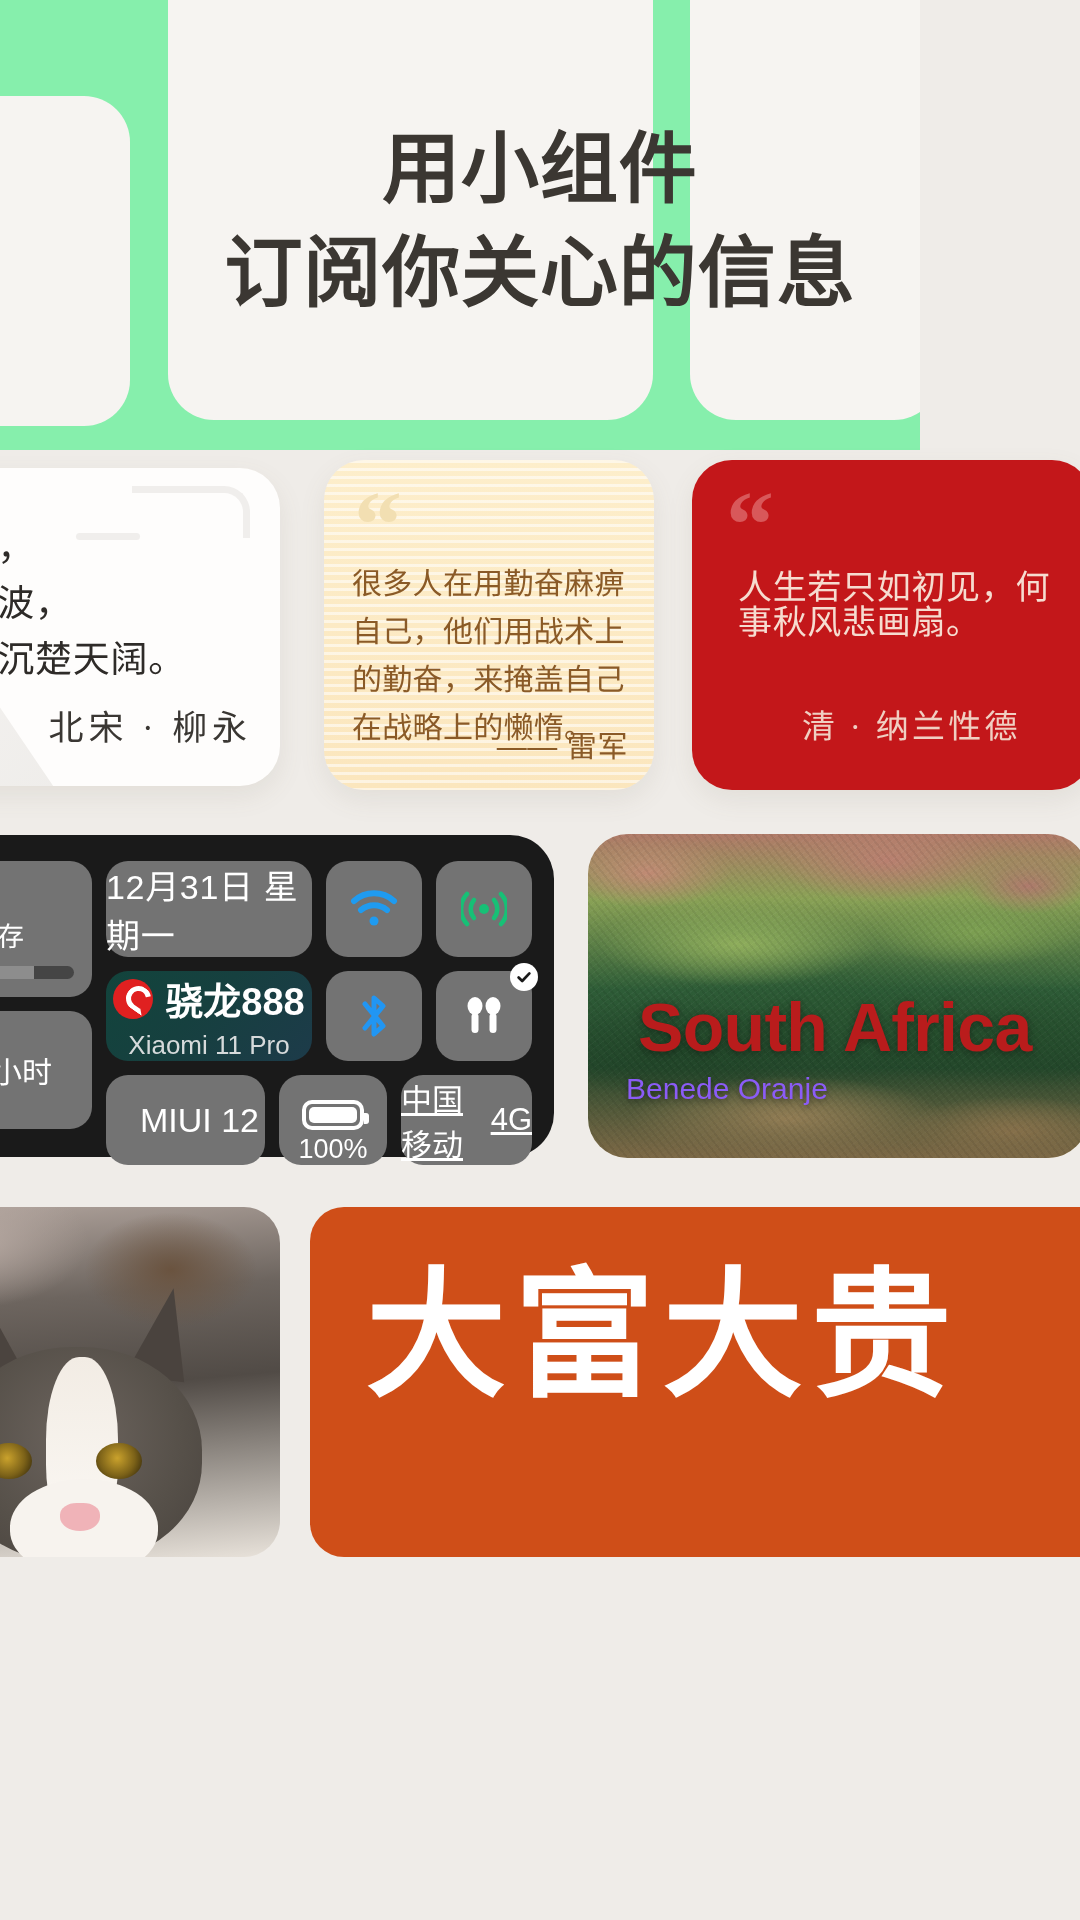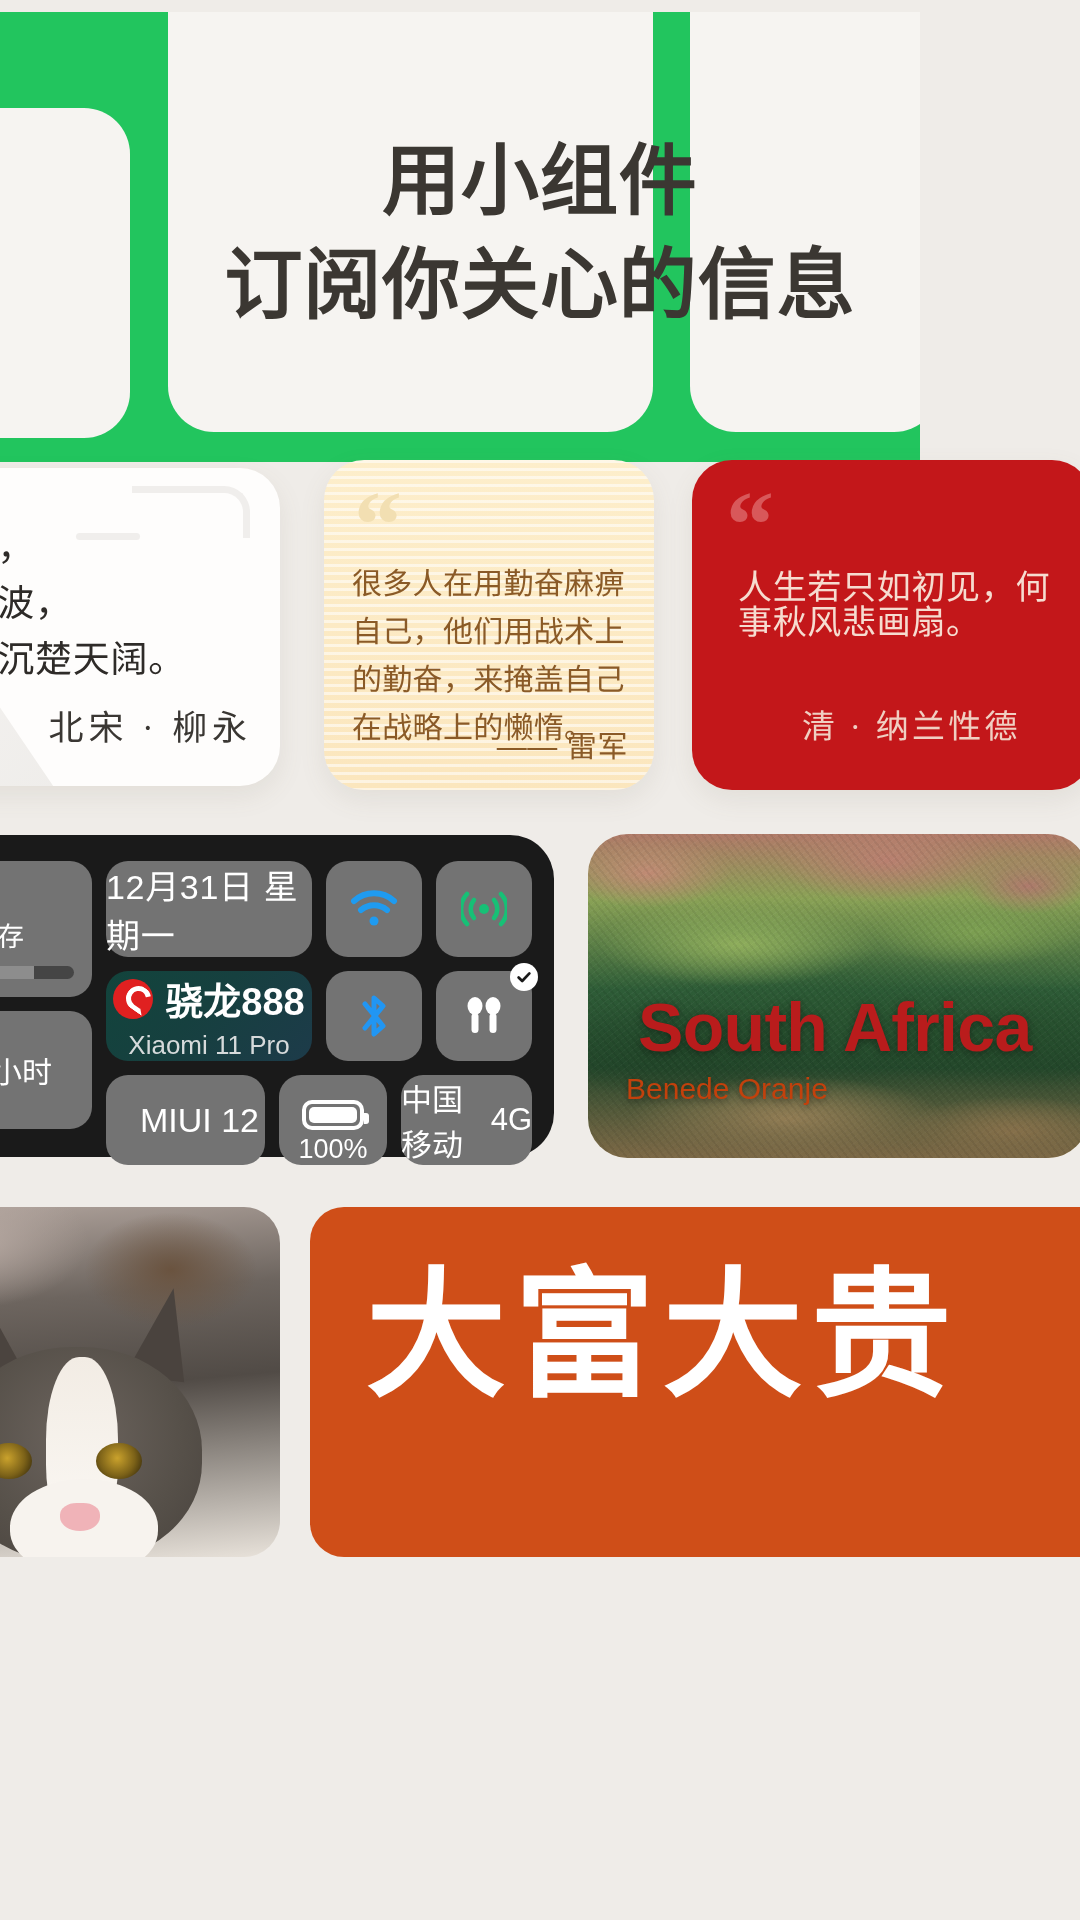--- a/index.html
+++ b/index.html
@@ -6,22 +6,22 @@
   * { margin:0; padding:0; box-sizing:border-box; }
   html, body {
     width:1080px; height:1920px;
     overflow:hidden;
     font-family:"Liberation Sans","DejaVu Sans",sans-serif;
   }
   body { background:#efece8; position:relative; }
 
   
   #hero {
-    position:absolute; left:0; top:12px; width:920px; height:450px;
-    background:#22c55e; overflow:hidden;
+    position:absolute; left:0; top:0; width:920px; height:450px;
+    background:#86efac; overflow:hidden;
   }
   .ghost-card {
     position:absolute; background:#f6f4f1; border-radius:46px;
   }
   .gc1 { left:-60px;  top:96px;  width:190px; height:330px; }
   .gc2 { left:168px;  top:-130px;width:485px; height:550px; }
   .gc3 { left:690px;  top:-150px;width:250px; height:570px; }
   .gc4 { left:975px;  top:-170px;width:230px; height:220px; }
   .gc5 { left:975px;  top:80px;  width:230px; height:340px; }
 
@@ -156,21 +156,21 @@
             border:5px solid #fff; border-right-color:transparent; transform:rotate(35deg); }
 
   .tile-miui { flex:1; font-size:34px;padding-left:28px; }
   .tile-batt { width:108px; flex-direction:column; gap:4px;justify-content:flex-end; }
   .tile-batt .bshell { width:62px; height:30px; border:4px solid #fff; border-radius:10px;
                        position:relative; }
   .tile-batt .bshell i { position:absolute; inset:3px; background:#fff; border-radius:5px; }
   .tile-batt .bshell:after{ content:""; position:absolute; right:-9px; top:9px;
                        width:5px; height:11px; background:#fff; border-radius:0 3px 3px 0; }
   .tile-batt .bpct { font-size:27px; }
-  .tile-carrier { flex:1; font-size:31px; gap:11px; }
+  .tile-carrier { flex:1; font-size:31px; gap:11px;text-decoration:underline; }
 
   .ico { display:block; }
   .badge-check { position:absolute; right:-6px; top:-8px; width:28px; height:28px;
                  background:#fff; border-radius:50%; display:flex;
                  align-items:center; justify-content:center; }
   .badge-check svg{ width:18px; height:18px; }
 
   
   #map-card {
     position:absolute; left:588px; top:14px; width:500px; height:324px;
@@ -194,21 +194,21 @@
     background:
       repeating-linear-gradient(52deg, rgba(0,0,0,.16) 0 2px, rgba(0,0,0,0) 2px 6px),
       repeating-linear-gradient(-38deg, rgba(255,255,255,.10) 0 1px, rgba(255,255,255,0) 1px 5px);
   }
   #map-card .shade { position:absolute; inset:0;
     background:linear-gradient(180deg,rgba(0,0,0,0) 45%,rgba(0,0,0,.32) 100%); }
   #map-card .m-title { position:absolute; left:50px; bottom:92px;
     font-size:68px; font-weight:bold; color:#b91c1c; letter-spacing:-.01em;
     text-shadow:0 2px 8px rgba(0,0,0,.4); }
   #map-card .m-sub { position:absolute; left:38px; bottom:52px;
-    font-size:30px; color:#c2410c; text-shadow:0 2px 6px rgba(0,0,0,.45); }
+    font-size:30px; color:#8b5cf6; text-shadow:0 2px 6px rgba(0,0,0,.45); }
 
   
   #row-bottom { position:absolute; left:0; top:1175px; width:1080px; height:745px; }
 
   #cat-card {
     position:absolute; left:-140px; top:32px; width:420px; height:350px;
     border-radius:36px; overflow:hidden;
   }
   #cat-card .photo { position:absolute; inset:0;
     background:

